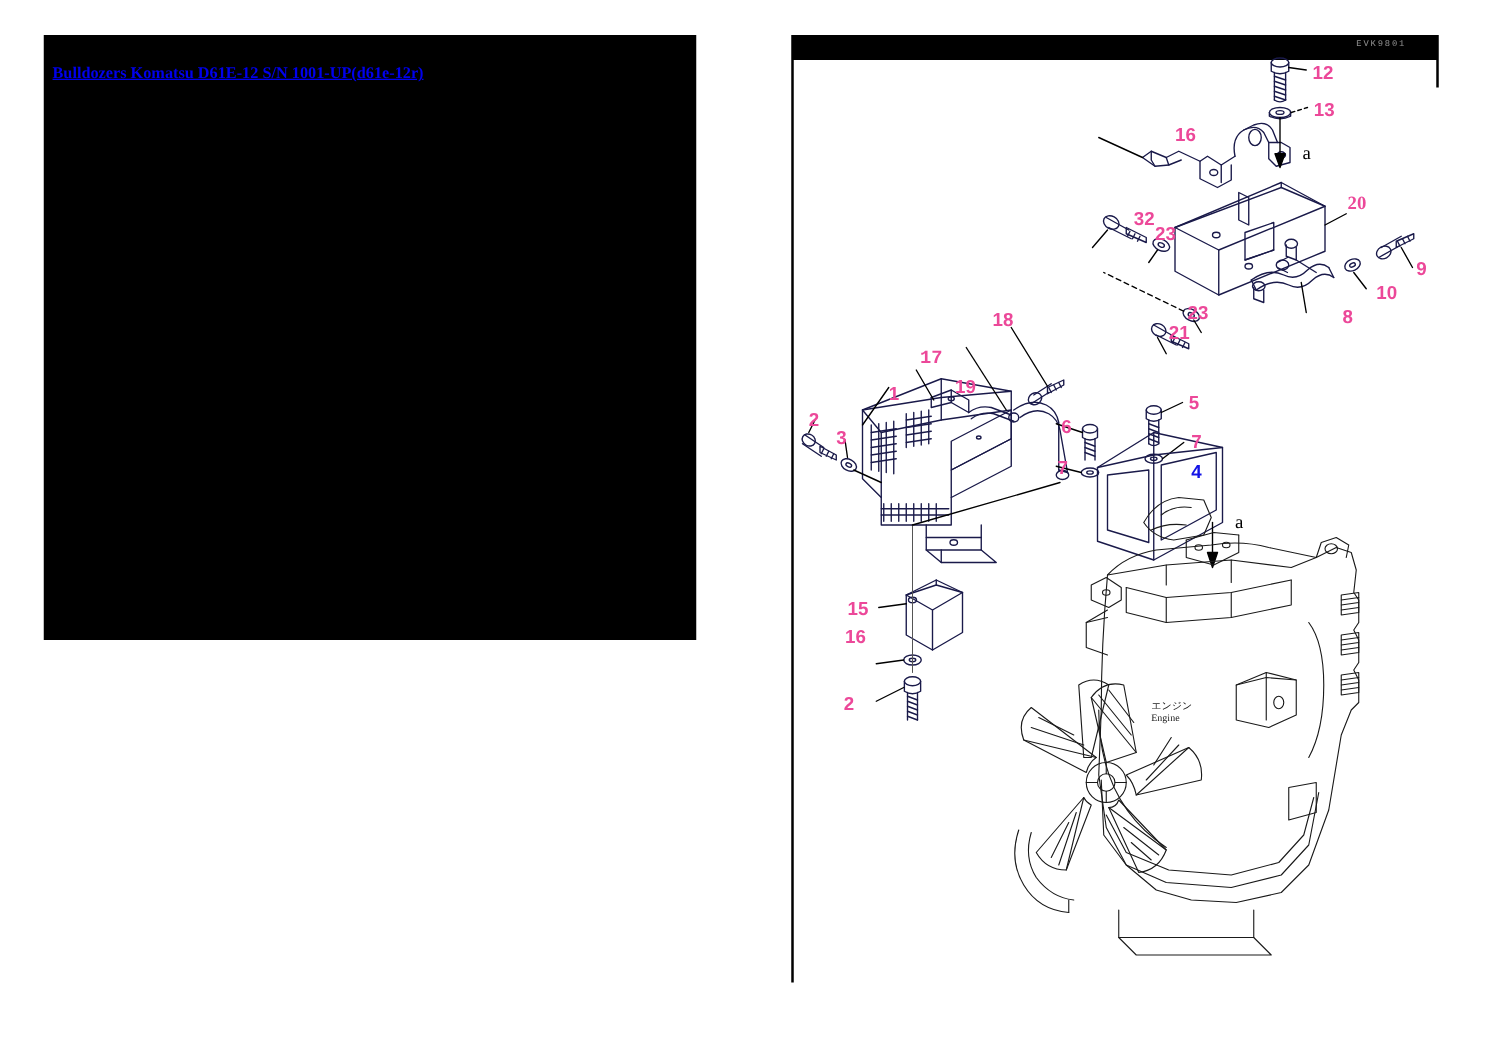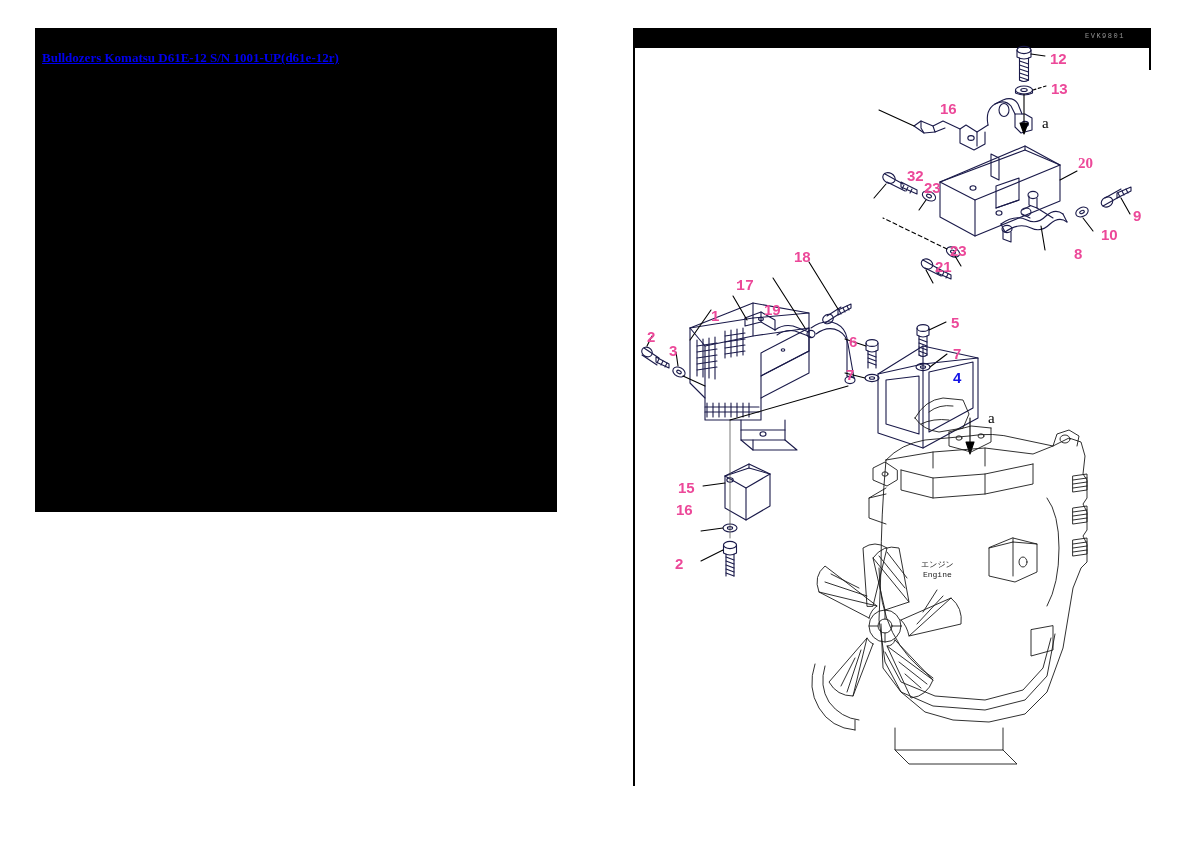--- a/index.html
+++ b/index.html
@@ -118,24 +118,24 @@
     font-size: 15px;
     font-family: "Liberation Serif", serif;
     white-space: nowrap;
     line-height: 1;
   }
 
   .jp-label {
     position: absolute;
     color: #1a1a1a;
     font-size: 8px;
-    font-family: Liberation Mono, monospace;
+    font-family: Liberation Serif, serif;
     white-space: nowrap;
     line-height: 1.25;
-    text-align: center;
+    text-align: left;
   }
 
   #watermark {
     position: absolute;
     left: 247px;
     top: 340px;
     font-size: 19px;
     font-family: "Liberation Sans", sans-serif;
     color: #2b2b2b;
     white-space: nowrap;

